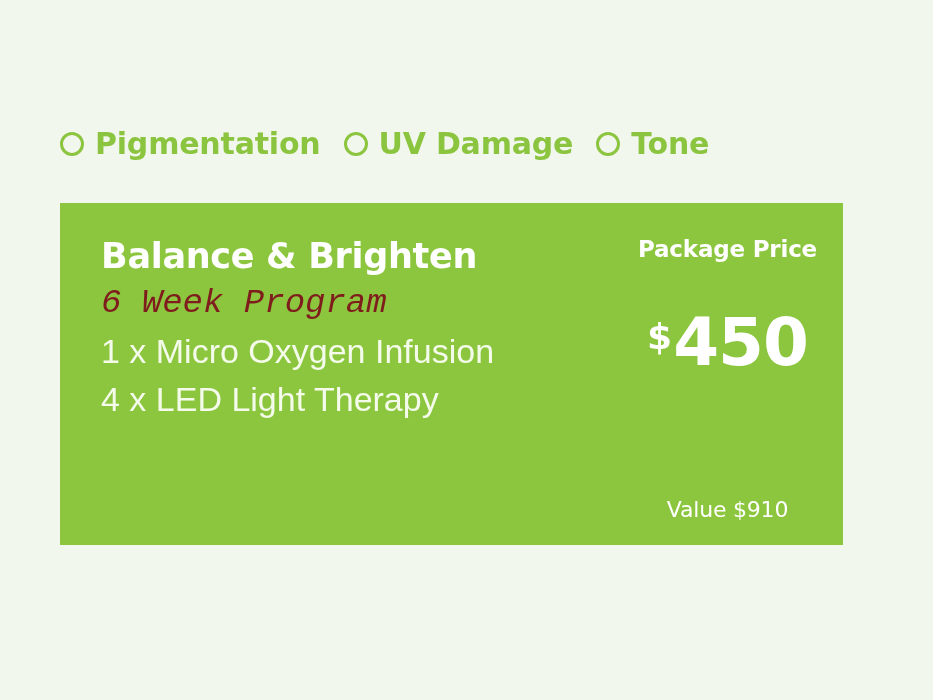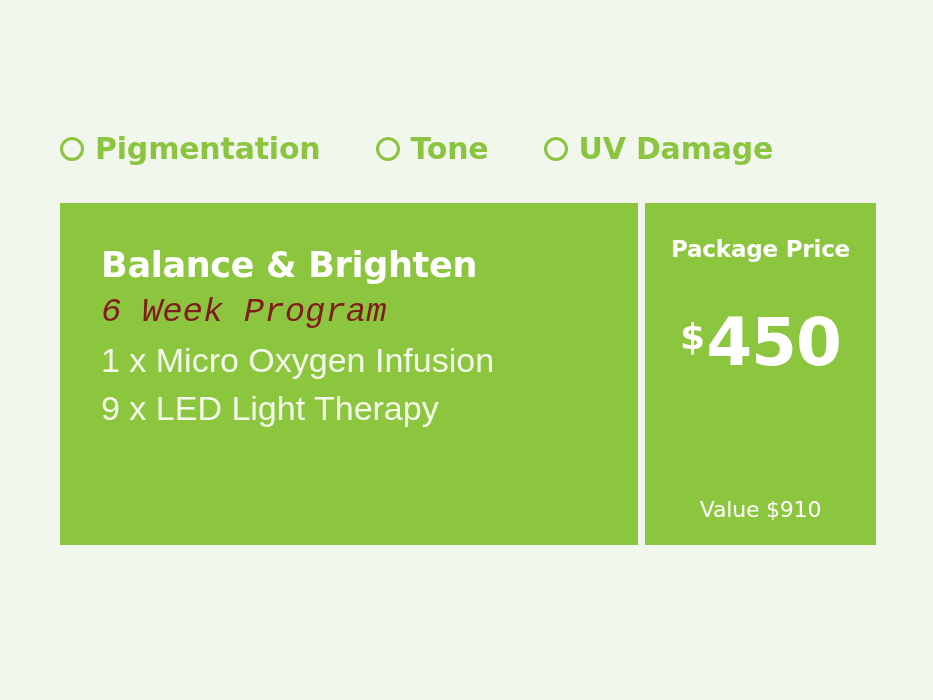--- a/index.html
+++ b/index.html
@@ -19,23 +19,22 @@
     width: 933px;
     height: 700px;
   }
 
   
   .concerns {
     position: absolute;
     left: 60px;
     top: 127px;
     display: flex;
-    align-items: center;
+    align-items: flex-start;
     height: 44px;
-    gap: 32px;
   }
   .concern {
     display: flex;
     align-items: center;
     margin-right: 23px;
   }
   .concern:last-child { margin-right: 0; }
 
   .concern-ring {
     width: 24px;
@@ -66,21 +65,21 @@
   }
 
   .package-card {
     position: absolute;
     left: 0;
     top: 0;
     width: 578px;
     height: 342px;
     background: #8cc63f;
     box-sizing: border-box;
-    padding: 39px 30px 0 41px;
+    padding: 30px 30px 0 41px;
   }
 
   .package-title {
     color: #ffffff;
     font-family: "DejaVu Sans", sans-serif;
     font-weight: bold;
     font-size: 35px;
     line-height: 46px;
     letter-spacing: -0.3px;
     white-space: nowrap;
@@ -103,21 +102,21 @@
   .item {
     color: #f4fbea;
     font-family: "Liberation Sans", sans-serif;
     font-size: 34px;
     line-height: 48px;
     white-space: nowrap;
   }
 
   .price-card {
     position: absolute;
-    left: 585px;
+    left: 552px;
     top: 0;
     width: 231px;
     height: 342px;
     background: #8cc63f;
     box-sizing: border-box;
     padding: 33px 14px 22px 14px;
     display: flex;
     flex-direction: column;
     align-items: center;
   }
@@ -172,38 +171,38 @@
 
   <div class="concerns">
 
     <div class="concern">
       <span class="concern-ring"></span>
       <span class="concern-label">Pigmentation</span>
     </div>
 
     <div class="concern">
       <span class="concern-ring"></span>
-      <span class="concern-label">Tone</span>
+      <span class="concern-label">UV Damage</span>
     </div>
 
     <div class="concern">
       <span class="concern-ring"></span>
-      <span class="concern-label">UV Damage</span>
+      <span class="concern-label">Tone</span>
     </div>
 
   </div>
 
   <div class="cards">
 
     <div class="package-card">
       <div class="package-title">Balance &amp; Brighten</div>
       <div class="program-sub">6 Week Program</div>
       <ul class="items">
         <li class="item">1 x Micro Oxygen Infusion</li>
-        <li class="item">9 x LED Light Therapy</li>
+        <li class="item">4 x LED Light Therapy</li>
       </ul>
     </div>
 
     <div class="price-card">
       <div class="price-caption">Package Price</div>
       <div class="price-amount">
         <span class="price-currency">$</span>
         <span class="price-value">450</span>
       </div>
       <div class="price-original">Value $910</div>

